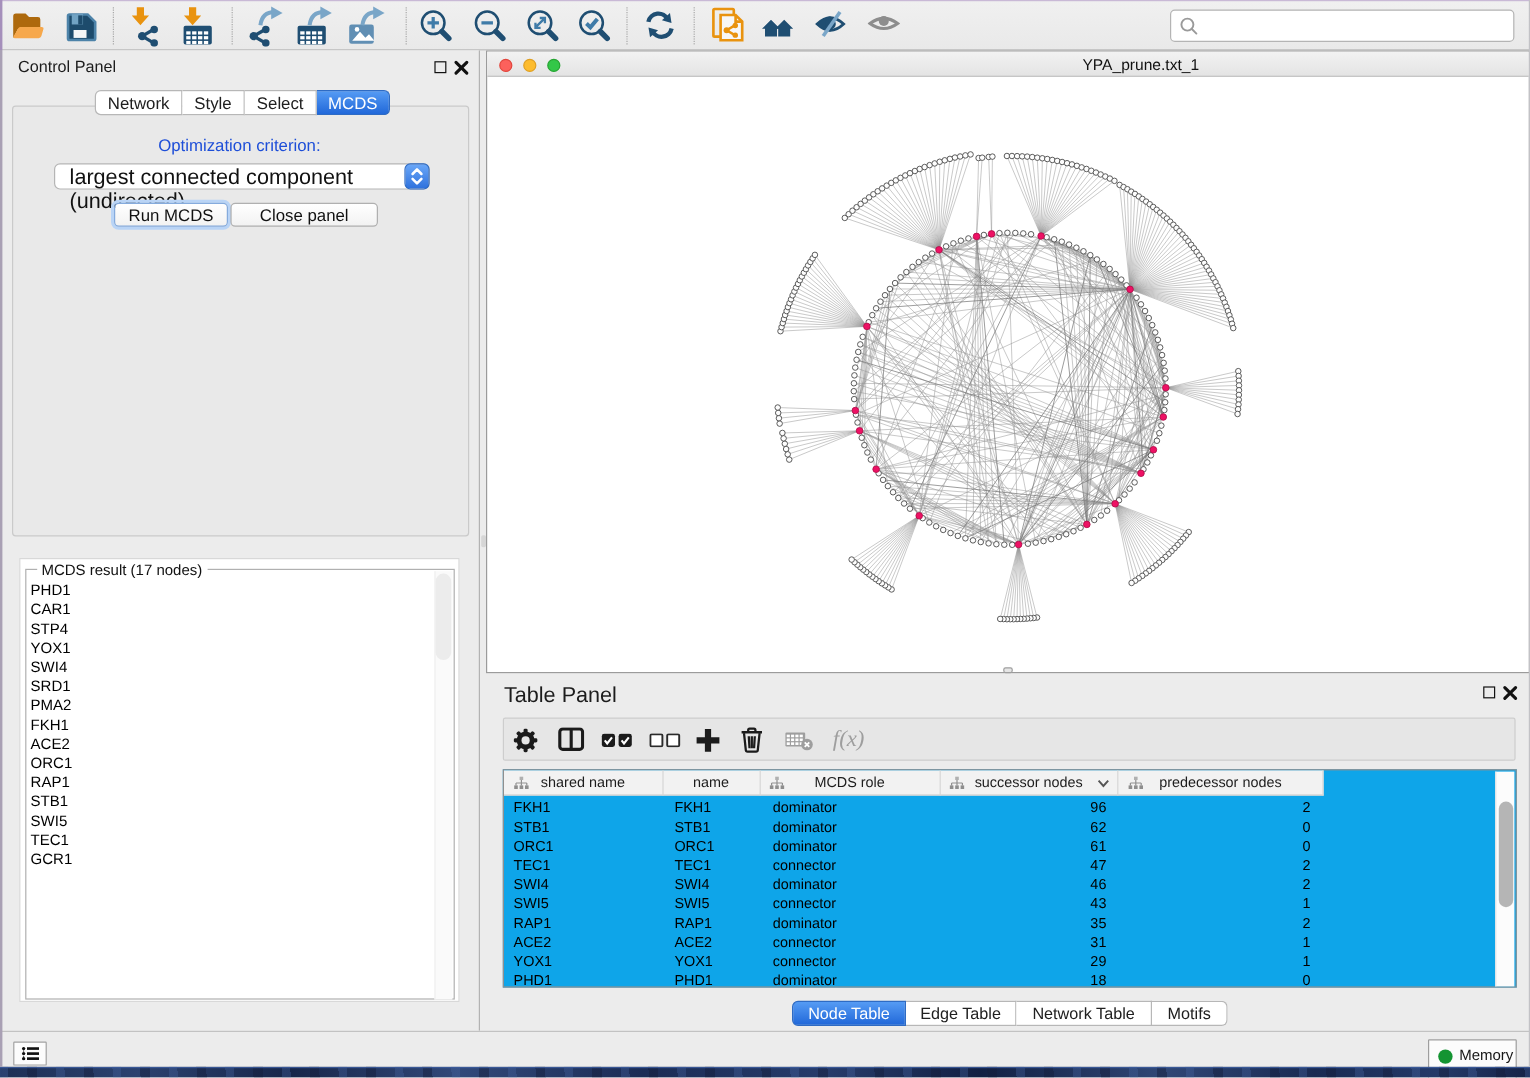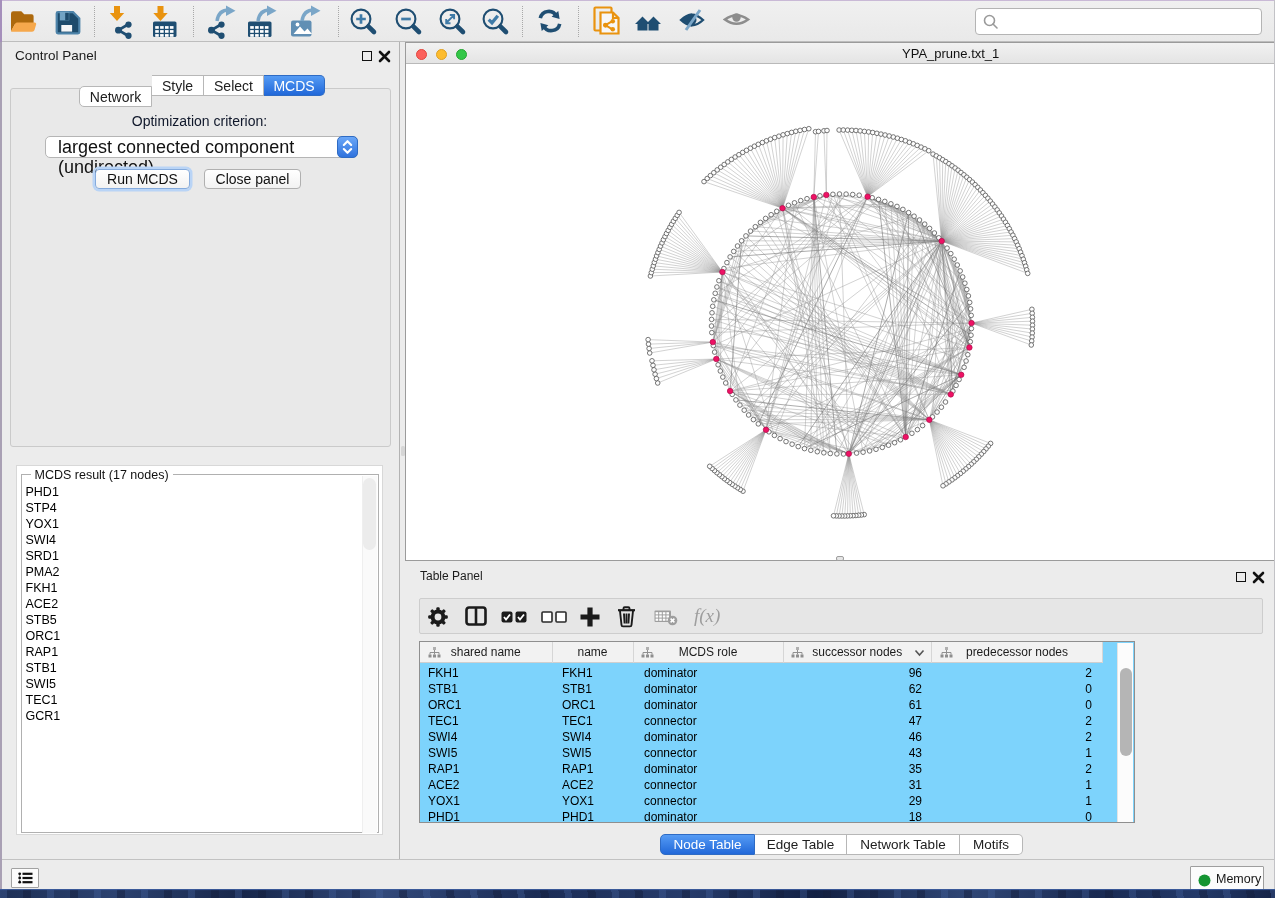--- a/index.html
+++ b/index.html
@@ -18,35 +18,35 @@
                background:#fff; border:1px solid #b4b4b4; border-radius:4px; }
 
   
   #cpanel { position:absolute; left:0; top:42px; width:400px; height:817px;
             background:#ececec; border-right:1px solid #b3b3b3; }
   #cp-title { position:absolute; left:15px; top:6px; font-size:13.5px; color:#1c1c1c; }
   .float-ic { position:absolute; top:9px; width:10px; height:10px; border:1.5px solid #111; background:transparent; }
   .tabrow { position:absolute; display:flex; z-index:5; }
   .tab { height:21px; line-height:20px; font-size:14px; color:#202020; background:#fff;
          border:1px solid #b7b7b7; border-left:none; padding:0 14px; text-align:center; }
-  .tab.first { border-left:1px solid #b7b7b7; border-radius:5px 0 0 5px;margin-top:11px; }
+  .tab.first { border-left:1px solid #b7b7b7; border-radius:5px 0 0 5px; }
   .tab.last { border-radius:0 5px 5px 0; }
   .tab.sel { background:linear-gradient(#559bf4,#2168d9); color:#fff; border-color:#2e6bc4; }
   #cp-pane { position:absolute; left:10px; top:46px; width:381px; height:359px;
              background:#e9e9e9; border:1px solid #cacaca; border-radius:3px; }
-  #opt-label { position:absolute; left:0; top:71px; width:100%; text-align:center; font-size:14px; color:#0f172a; }
+  #opt-label { position:absolute; left:0; top:71px; width:100%; text-align:center; font-size:14px; color:#1d4ed8; }
   #dropdown { position:absolute; left:45px; top:94px; width:313px; height:22px; background:#fff;
               border:1px solid #b5b5b5; border-radius:5px; font-size:18px; color:#111;
               line-height:20px; padding-left:12px; }
   #dd-btn { position:absolute; right:-1px; top:-1px; width:21px; height:22px; border-radius:5px;
             background:linear-gradient(#6aa7f8,#2f72dd); border:1px solid #2e6bc4; }
   .btn { position:absolute; height:20px; background:linear-gradient(#ffffff,#f2f2f2); border:1px solid #b0b0b0;
          border-radius:4px; font-size:14px; color:#111; text-align:center; line-height:18px; }
   #run-btn { left:95px; top:127px; width:95px; box-shadow:0 0 0 2.5px #b9d4f6; border-color:#85abdd; }
-  #close-btn { left:204px; top:127px; width:97px; }
+  #close-btn { left:192px; top:127px; width:123px; }
   #fieldset { position:absolute; left:16px; top:423px; width:367px; height:370px;
               background:#fff; border:1px solid #d8d8d8; }
   #mcds-frame { position:absolute; left:3.5px; top:8px; width:358px; height:359px;
               border:1px solid #b0b0b0; }
   #fs-label { position:absolute; left:9px; top:-7px; background:#fff; padding:0 4px; font-size:12.5px; color:#111; }
   #mlist { position:absolute; left:1px; top:9px; width:340px; font-size:12.5px; color:#000; overflow:hidden; }
   #mlist .li { height:16px; line-height:16px; padding-left:3px; }
   #mlist-sb { position:absolute; right:0.5px; top:0.5px; width:15px; height:357px; background:#fafafa; border-left:1px solid #efefef; }
   #mlist-th { position:absolute; right:1px; top:2px; width:13px; height:72px; background:#ececec; border-radius:7px; }
 
@@ -58,25 +58,25 @@
                font-size:13px; color:#111; text-align:center; line-height:21px; }
   .tl { position:absolute; top:5.5px; width:11px; height:11px; border-radius:50%; }
   #net-canvas { position:absolute; left:1px; top:22px; }
 
   
   #vsplit-h { position:absolute; left:400.5px; top:446px; width:4.5px; height:10px; background:#d6d6d6; border-radius:1.5px; }
   #hsplit-h { position:absolute; left:836px; top:556px; width:8px; height:5px; background:#e6e6e6; border:1px solid #9e9e9e; border-radius:2px; }
 
   
   #tpanel { position:absolute; left:405px; top:566px; width:870px; height:293px; background:#ececec; }
-  #tp-title { position:absolute; left:15px; top:3px; font-size:12px; color:#1c1c1c; }
+  #tp-title { position:absolute; left:15px; top:3px; font-size:18px; color:#1c1c1c; }
   #tp-toolbar { position:absolute; left:14px; top:32px; width:844px; height:36px;
                 background:#e6e6e6; border:1px solid #cdcdcd; border-radius:2px; }
-  #ttable { position:absolute; left:14px; top:75px; width:716px; height:182px;
-            background:#7dd3fc; border:1px solid #8f8f8f; }
+  #ttable { position:absolute; left:14px; top:75px; width:845px; height:182px;
+            background:#0ea5e9; border:1px solid #8f8f8f; }
   #thead { position:absolute; left:0; top:0; height:21px; width:683px; background:#f2f2f2;
            border-bottom:1px solid #cfcfcf; }
   .hcell { position:absolute; top:0; height:21px; border-right:1px solid #d6d6d6;
            font-size:12px; color:#1c1c1c; text-align:center; line-height:21px; }
   .trow { position:absolute; font-size:12px; color:#000; height:16px; line-height:16px; }
   .num { position:absolute; text-align:right; }
   #tsb { position:absolute; right:1px; top:1px; width:16px; height:179px; background:#fcfcfc; border-left:1px solid #e4e4e4; }
   #tsb-th { position:absolute; left:1.5px; top:25px; width:12px; height:88px; background:#b5b5b5; border-radius:6px; }
   #btabs { position:absolute; left:255px; top:268px; display:flex; }
   .btab { height:21px; line-height:20px; font-size:13.5px; color:#202020; background:#fff;
@@ -280,28 +280,28 @@
         </svg>
       </div>
     </div>
     <div class="btn" id="run-btn">Run MCDS</div>
     <div class="btn" id="close-btn">Close panel</div>
     <div id="fieldset">
       <div id="mcds-frame">
         <div id="fs-label">MCDS result (17 nodes)</div>
         <div id="mlist">
           <div class="li">PHD1</div>
+            <div class="li">CAR1</div>
             <div class="li">STP4</div>
             <div class="li">YOX1</div>
             <div class="li">SWI4</div>
             <div class="li">SRD1</div>
             <div class="li">PMA2</div>
             <div class="li">FKH1</div>
             <div class="li">ACE2</div>
-            <div class="li">STB5</div>
             <div class="li">ORC1</div>
             <div class="li">RAP1</div>
             <div class="li">STB1</div>
             <div class="li">SWI5</div>
             <div class="li">TEC1</div>
             <div class="li">GCR1</div>
         </div>
         <div id="mlist-sb">
             <div id="mlist-th"></div>
           </div>

